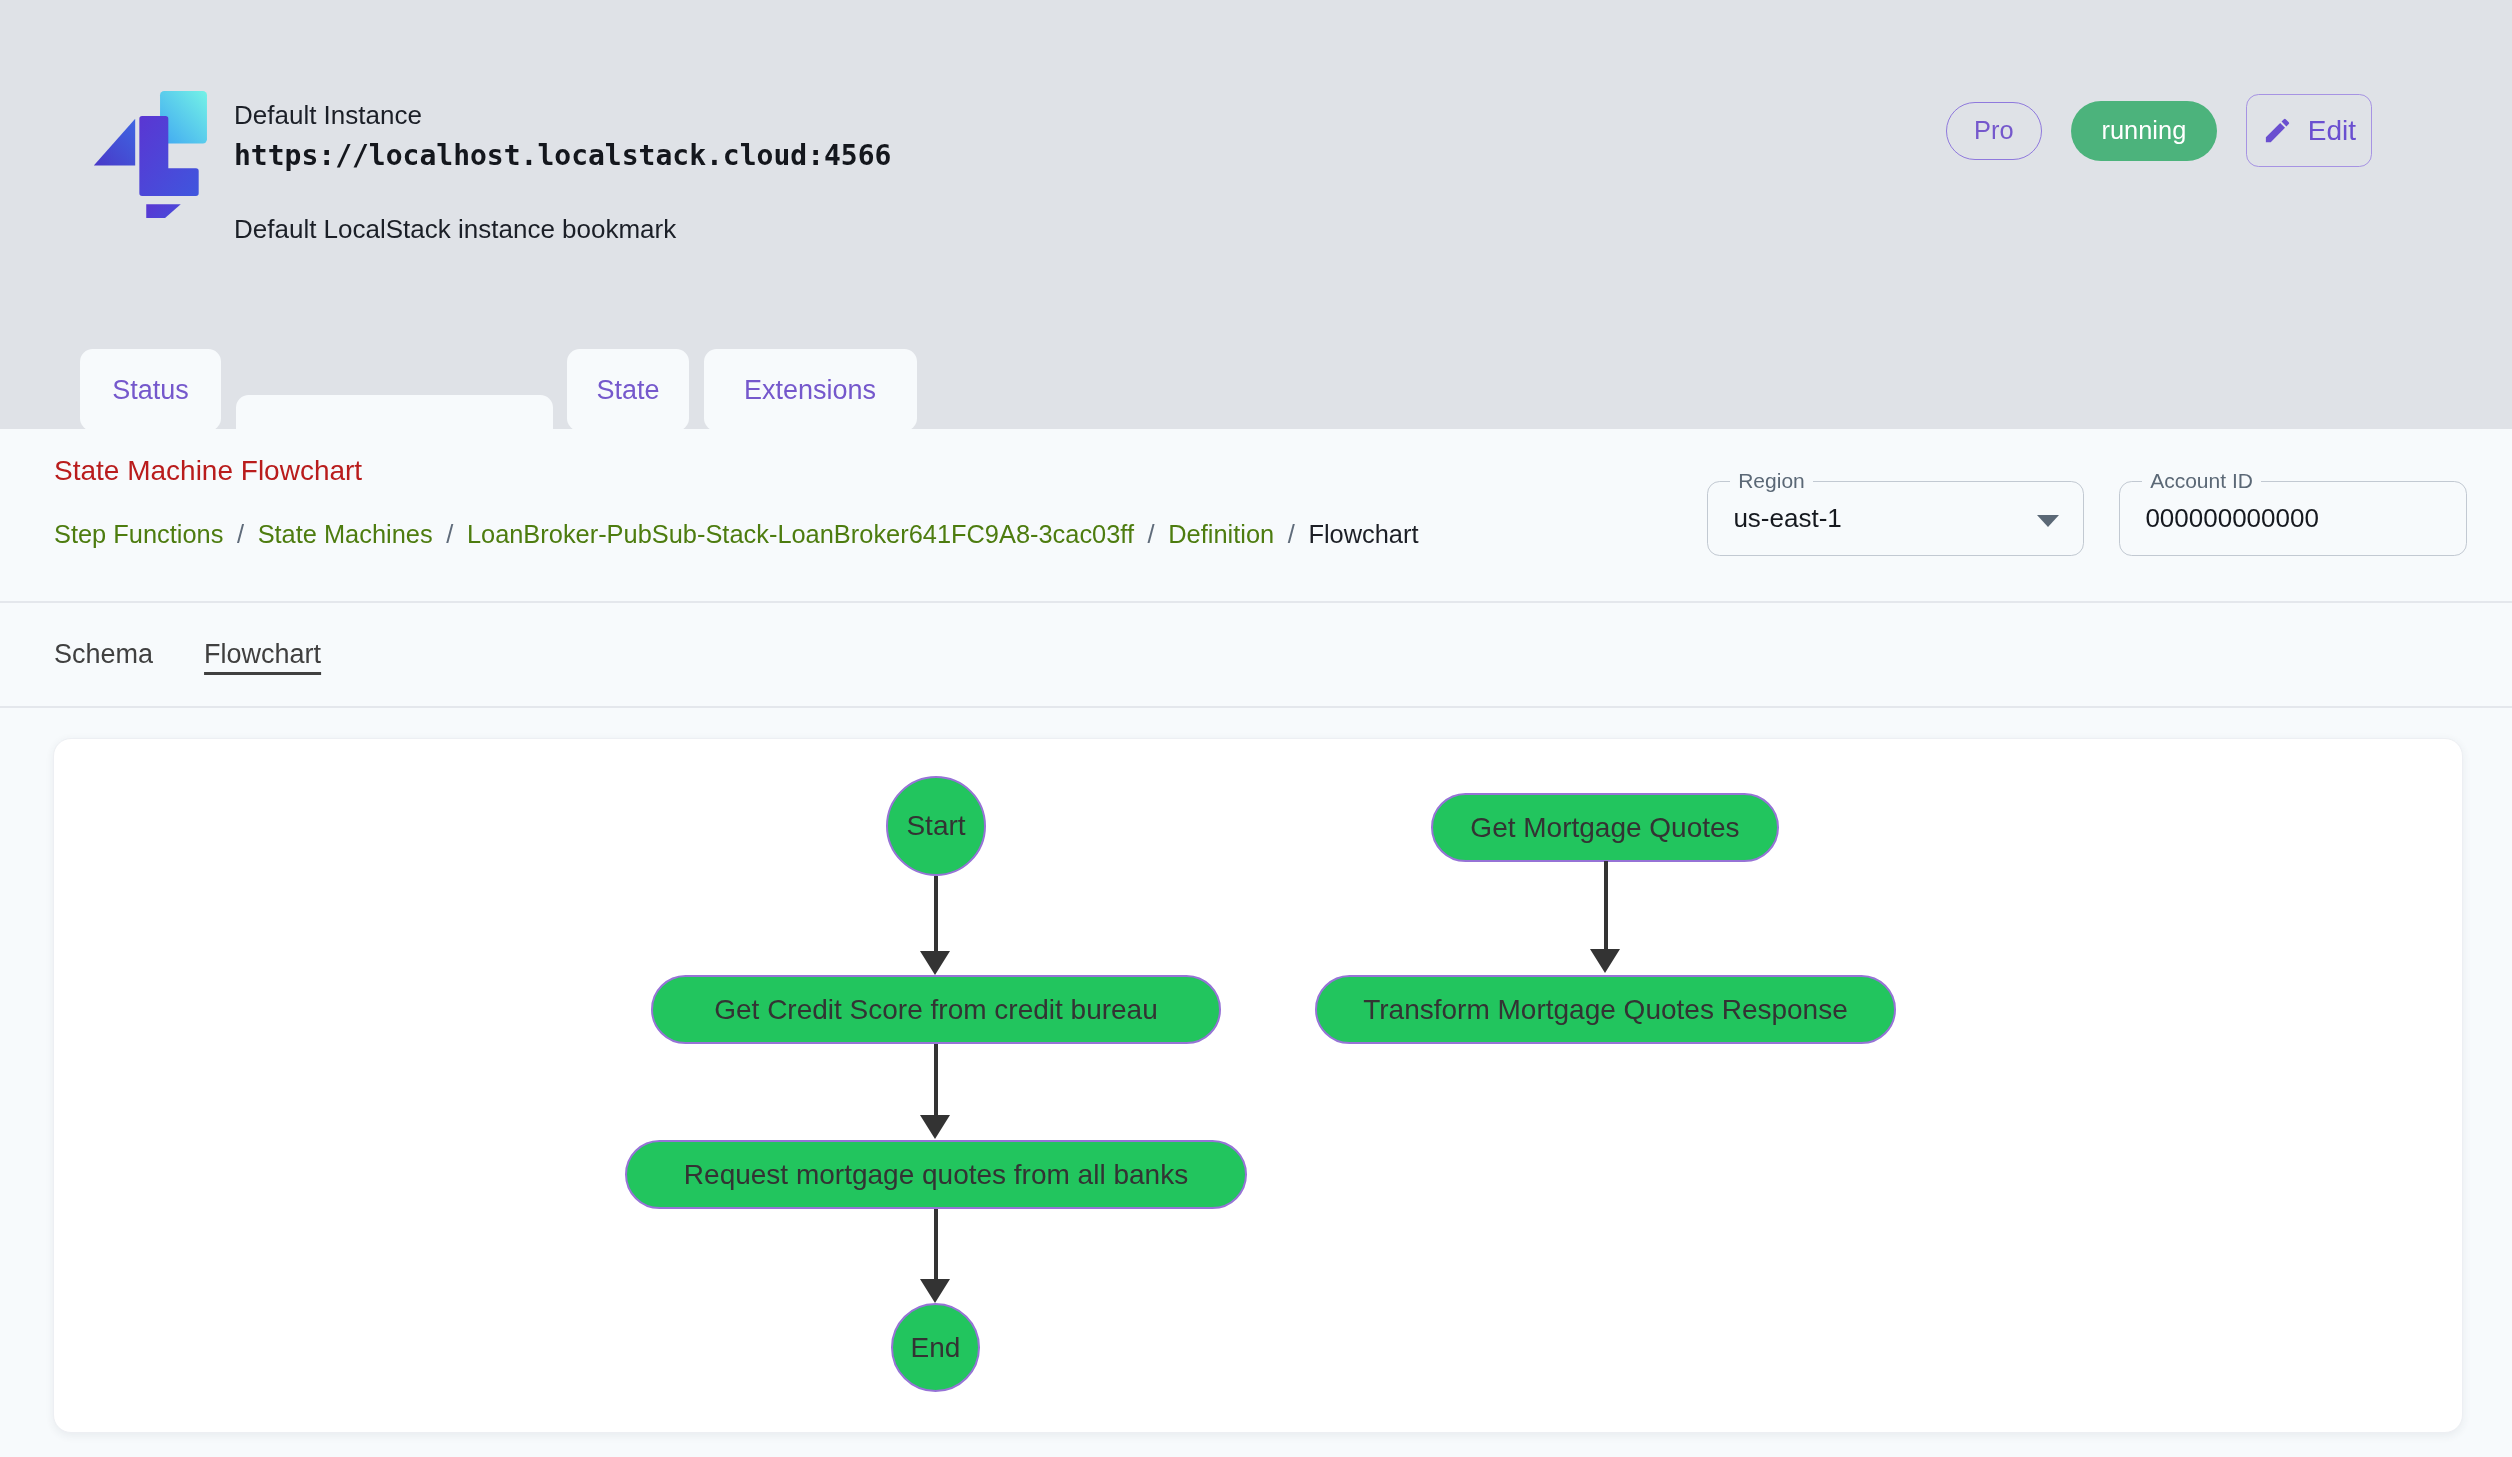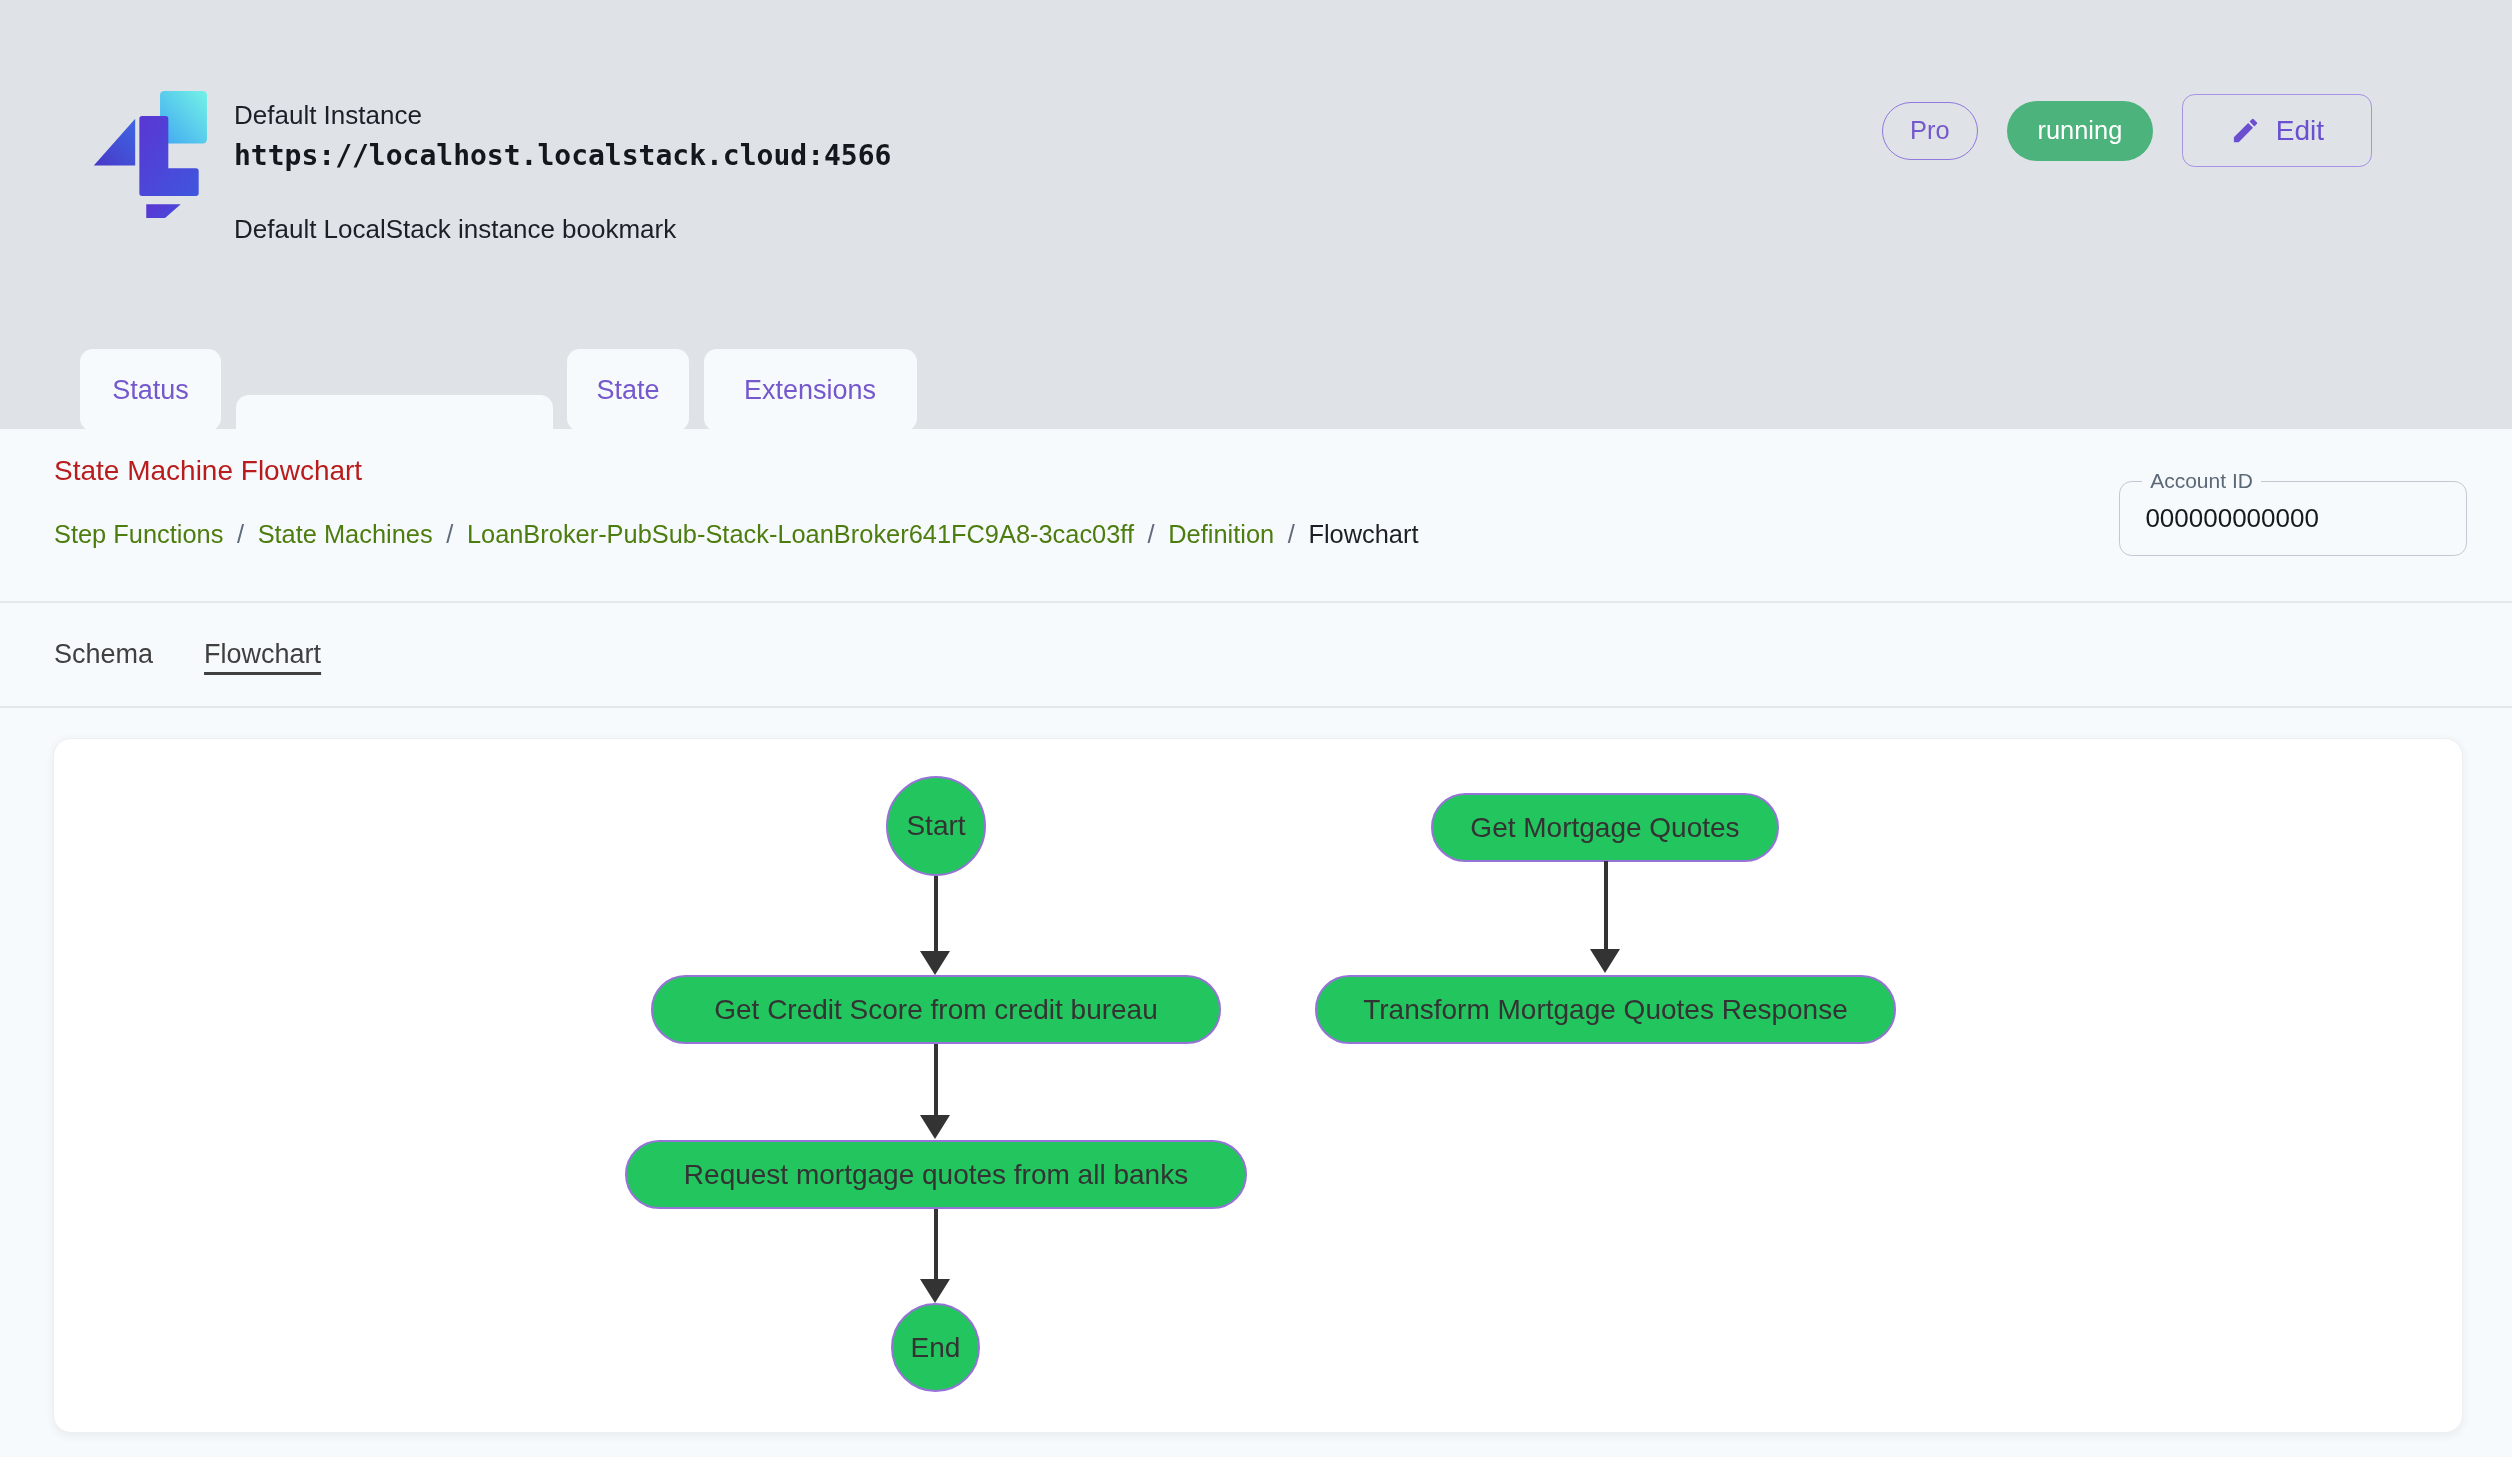--- a/index.html
+++ b/index.html
@@ -21,21 +21,21 @@
   .hdr-controls { position:absolute; top:94px; right:140px; display:flex; align-items:center; gap:29px; }
   .chip-pro {
     height:58px; padding:16px 27px; display:flex; align-items:center; 
     border:1.8px solid #8f79dd; border-radius:29px; color:#7558cc; font-size:25.4px; background:transparent;
   }
   .chip-running {
     height:60px; padding:0 31px; display:flex; align-items:center; justify-content:center;
     background:#4cb37c; border-radius:30px; color:#ffffff; font-size:25.4px;
   }
   .btn-edit {
-    height:73px; padding:0 47px; display:flex; align-items:center; gap:14.5px;
+    height:73px; padding:0 15px; display:flex; align-items:center; gap:14.5px;
     border:1.8px solid #a693e3; border-radius:12.7px; color:#6a4fd0; font-size:28px;
     background:transparent; cursor:pointer;
   }
   .btn-edit svg { width:31px; height:31px; }
 
   
   .tabs { position:absolute; left:80px; top:349px; display:flex; gap:14.5px; align-items:flex-start; }
   .tab {
     height:82px; background:#f7fafc; border-radius:12.7px;
     display:flex; align-items:center; justify-content:center;
@@ -178,20 +178,25 @@
     <span class="sep">/</span>
     <span class="lnk">State Machines</span>
     <span class="sep">/</span>
     <span class="lnk">LoanBroker-PubSub-Stack-LoanBroker641FC9A8-3cac03ff</span>
     <span class="sep">/</span>
     <span class="lnk">Definition</span>
     <span class="sep">/</span>
     <span class="cur">Flowchart</span>
   </div>
 
+  <div class="field field-region">
+    <span class="flabel">Region</span>
+    <span class="fvalue">us-east-1</span>
+    <span class="dd-arrow"></span>
+  </div>
 
   <div class="field field-account">
     <span class="flabel">Account ID</span>
     <input type="text" value="000000000000" style="">
   </div>
 
   <div class="divider div1"></div>
 
   <div class="subtabs">
     <span class="subtab">Schema</span>

